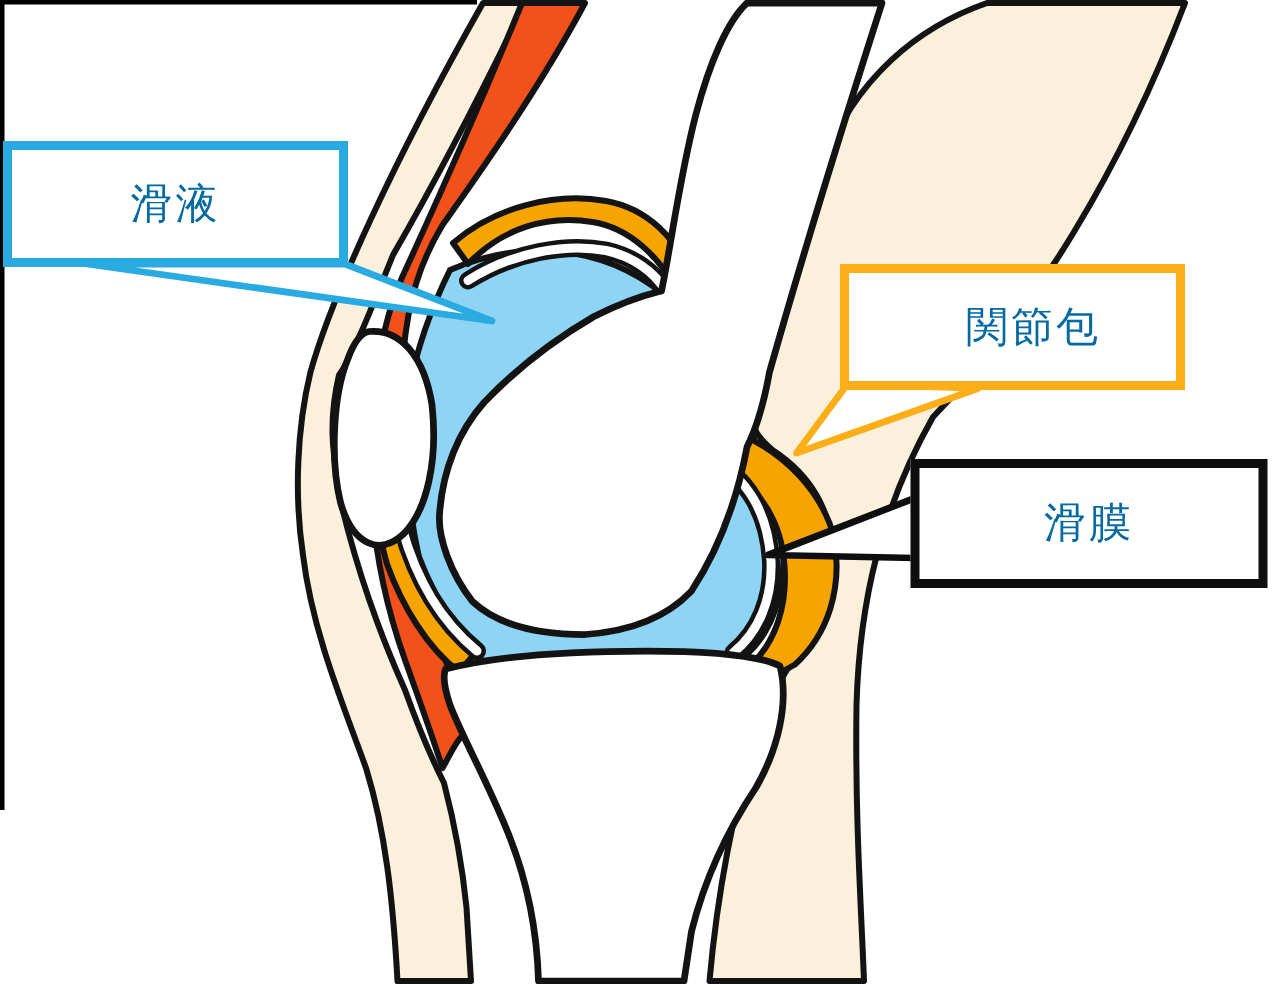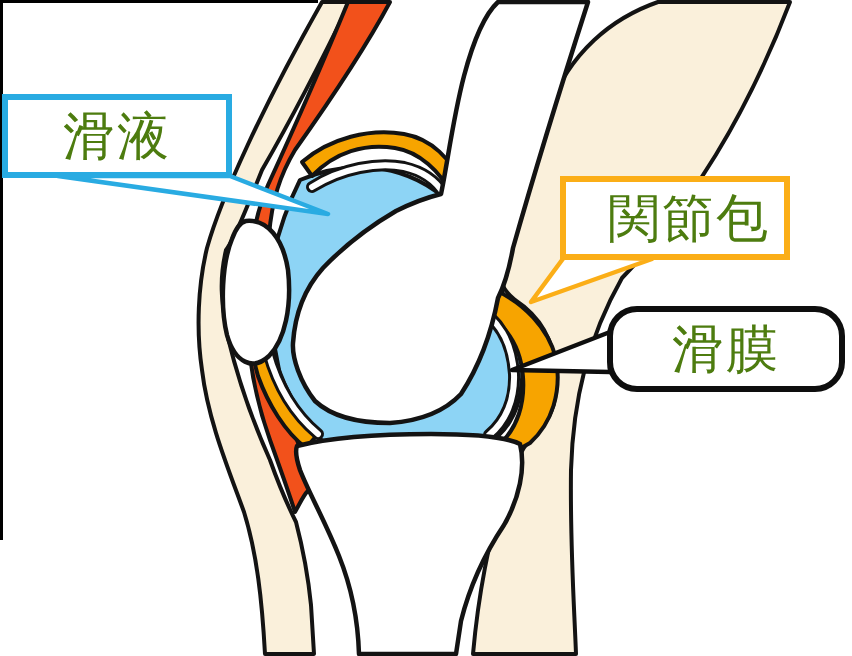--- a/index.html
+++ b/index.html
@@ -1,20 +1,20 @@
 <!DOCTYPE html>
 <html><head>
 <meta charset="utf-8">
 <style>
   html,body{margin:0;padding:0;background:#fff;}
   #stage{position:relative;width:852px;height:656px;overflow:hidden;background:#fff;
          font-family:"Liberation Sans","DejaVu Sans",sans-serif;}
   #art{position:absolute;left:0;top:0;}
   .callout{position:absolute;background:#fff;display:flex;align-items:center;justify-content:center;
-           font-size:52px;line-height:1;color:#4d7c0f;border:6px solid #000;box-sizing:border-box;
+           font-size:28px;line-height:1;color:#0369a1;border:6px solid #000;box-sizing:border-box;
            letter-spacing:2px;text-align:right;}
 </style>
 </head>
 <body>
 
 <div id="stage">
 
   <svg id="art" width="852" height="656" viewBox="0 0 852 656">
 
     <rect x="0" y="0" width="852" height="656" fill="#FFFFFF"></rect>
@@ -139,17 +139,17 @@
   </svg>
 
   <div class="callout" id="lb1" style="left: 2px; top: 94px; width: 230px; height: 84px; border-color: rgb(41, 171, 226);">
     <span>滑液</span>
   </div>
 
   <div class="callout" id="lb2" style="left: 560px; top: 176px; width: 230px; height: 84px; border-color: rgb(251, 174, 23); padding-left: 28px;">
     <span>関節包</span>
   </div>
 
-  <div class="callout" id="lb3" style="left: 607px; top: 306px; width: 238px; height: 86px; border-color: rgb(14, 14, 14); border-radius: 30px;">
+  <div class="callout" id="lb3" style="left: 607px; top: 306px; width: 238px; height: 86px; border-color: rgb(14, 14, 14);">
     <span>滑膜</span>
   </div>
 
 </div>
 
 </body></html>

